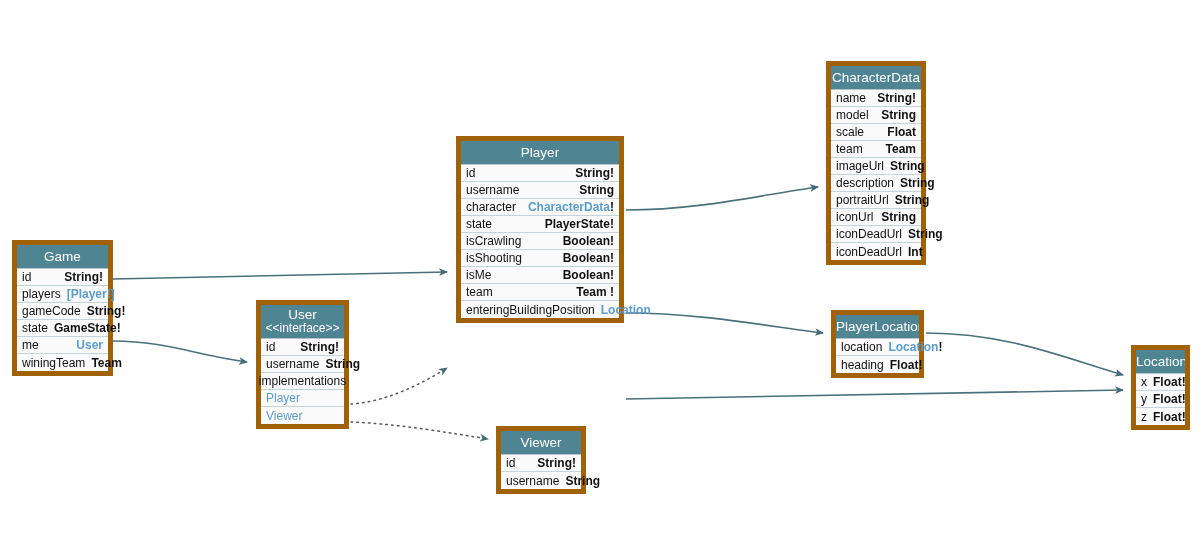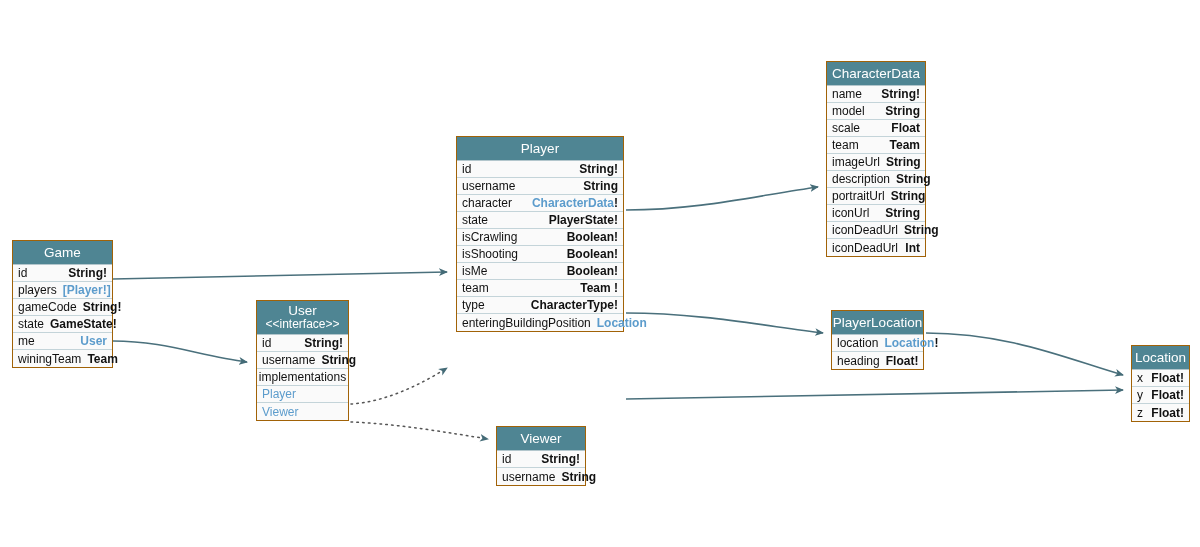--- a/index.html
+++ b/index.html
@@ -11,21 +11,21 @@
     overflow:hidden;
     -webkit-font-smoothing:antialiased;
   }
   #canvas{position:absolute;left:0;top:0;width:1200px;height:547px;}
   svg.edges{position:absolute;left:0;top:0;width:1200px;height:547px;pointer-events:none;}
 
   .entity{
     position:absolute;
     box-sizing:border-box;
     background:#1d4ed8;
-    border:1px solid #a16207;
+    border:5px solid #a16207;
     box-shadow:0 0 0 0 transparent;
     z-index:2;
   }
   .entity .hdr{
     background:#4f8593;
     color:#ffffff;
     text-align:center;
     font-size:13.5px;
     line-height:24px;
     height:24px;
@@ -175,24 +175,20 @@
     </div>
     <div class="row">
       <span class="fname">isMe</span>
       <span class="ftype">Boolean!</span>
     </div>
     <div class="row">
       <span class="fname">team</span>
       <span class="ftype">Team !</span>
     </div>
     <div class="row">
-      <span class="fname">type</span>
-      <span class="ftype">CharacterType!</span>
-    </div>
-    <div class="row">
       <span class="fname">enteringBuildingPosition</span>
       <span class="ftype link">Location</span>
     </div>
   </div>
 
   <div class="entity" id="ent-viewer">
     <div class="hdr">Viewer</div>
     <div class="row">
       <span class="fname">id</span>
       <span class="ftype">String!</span>

